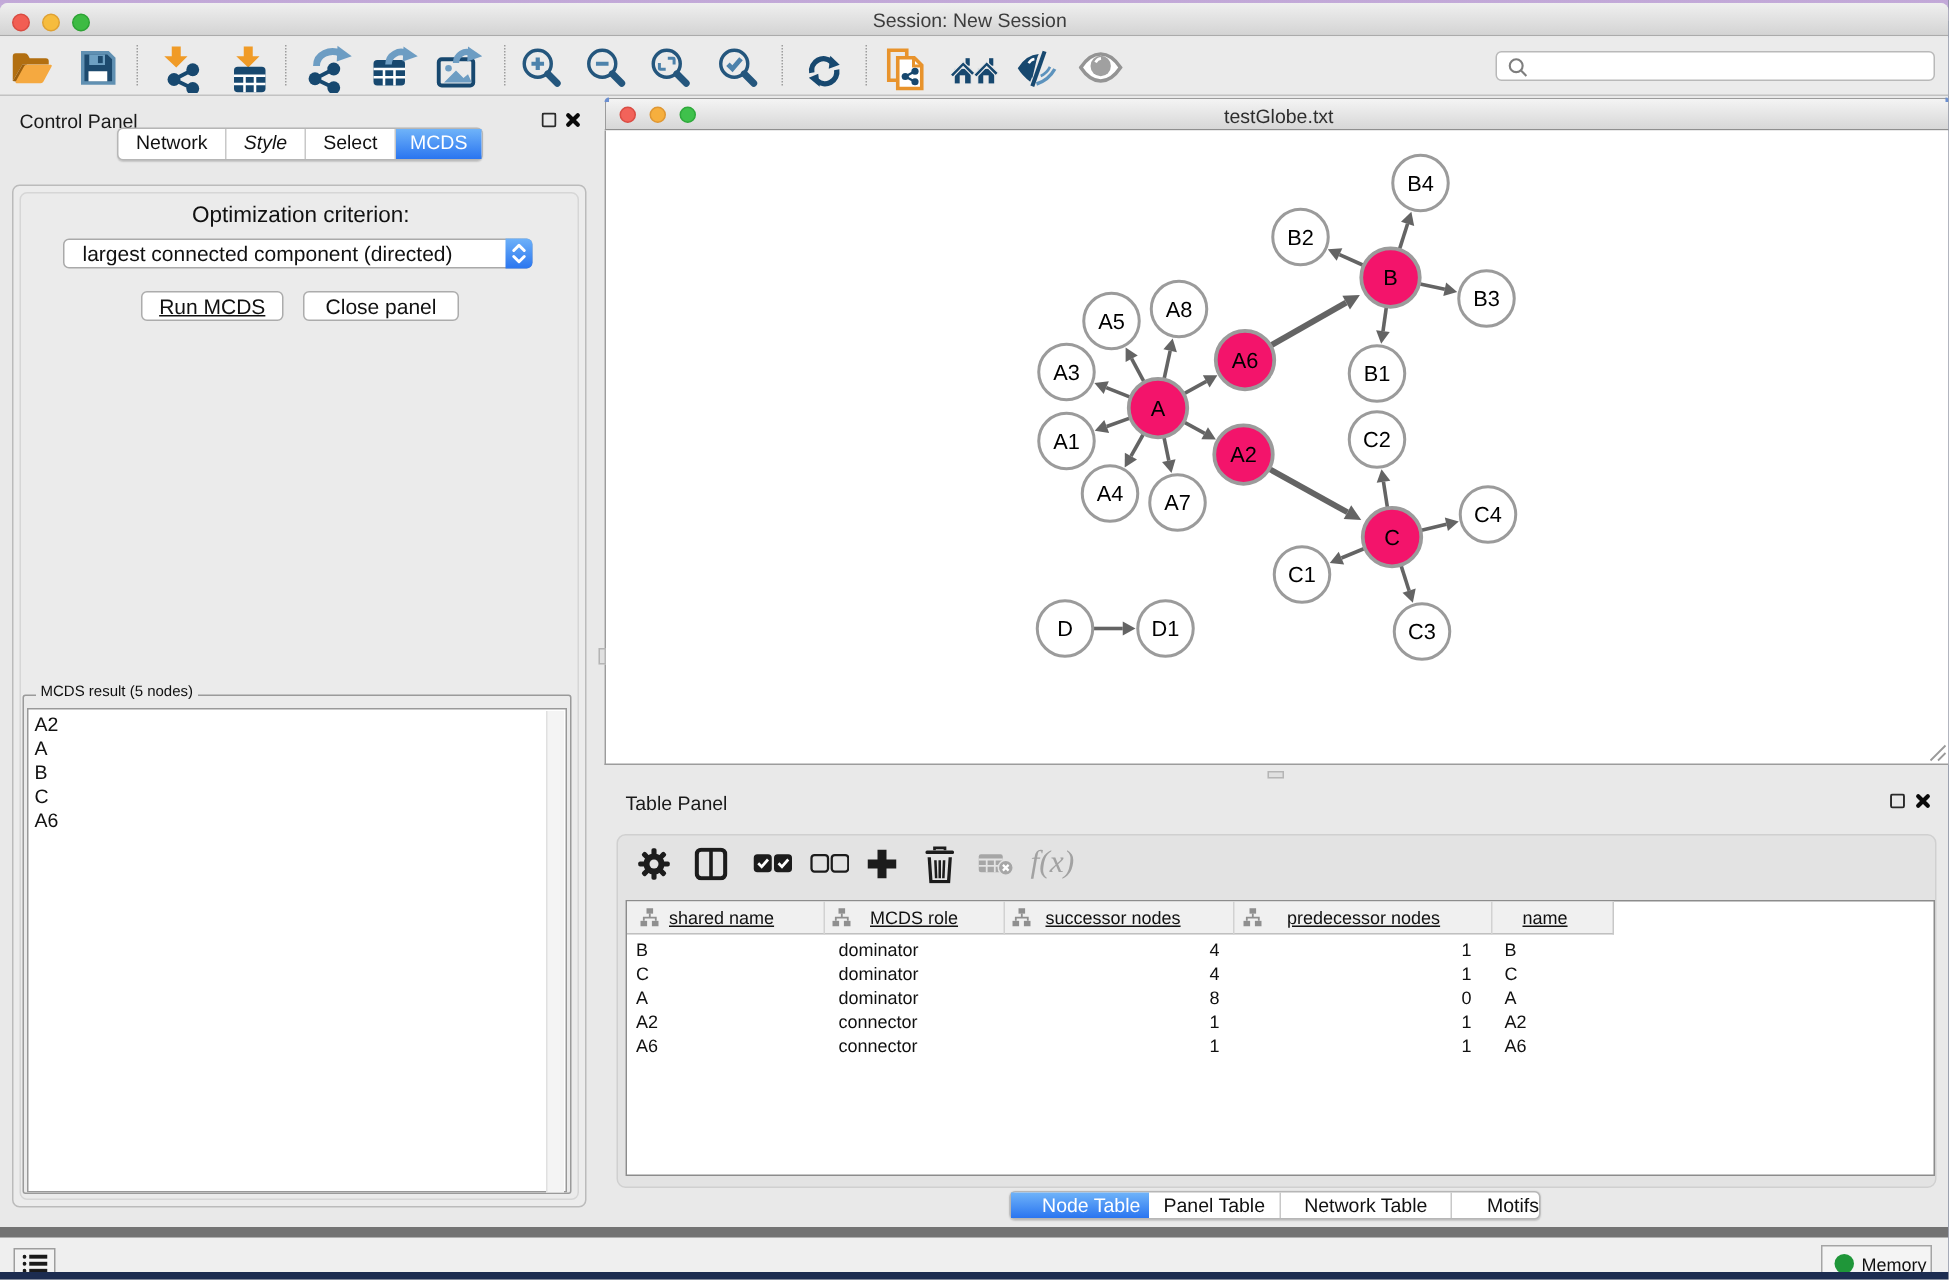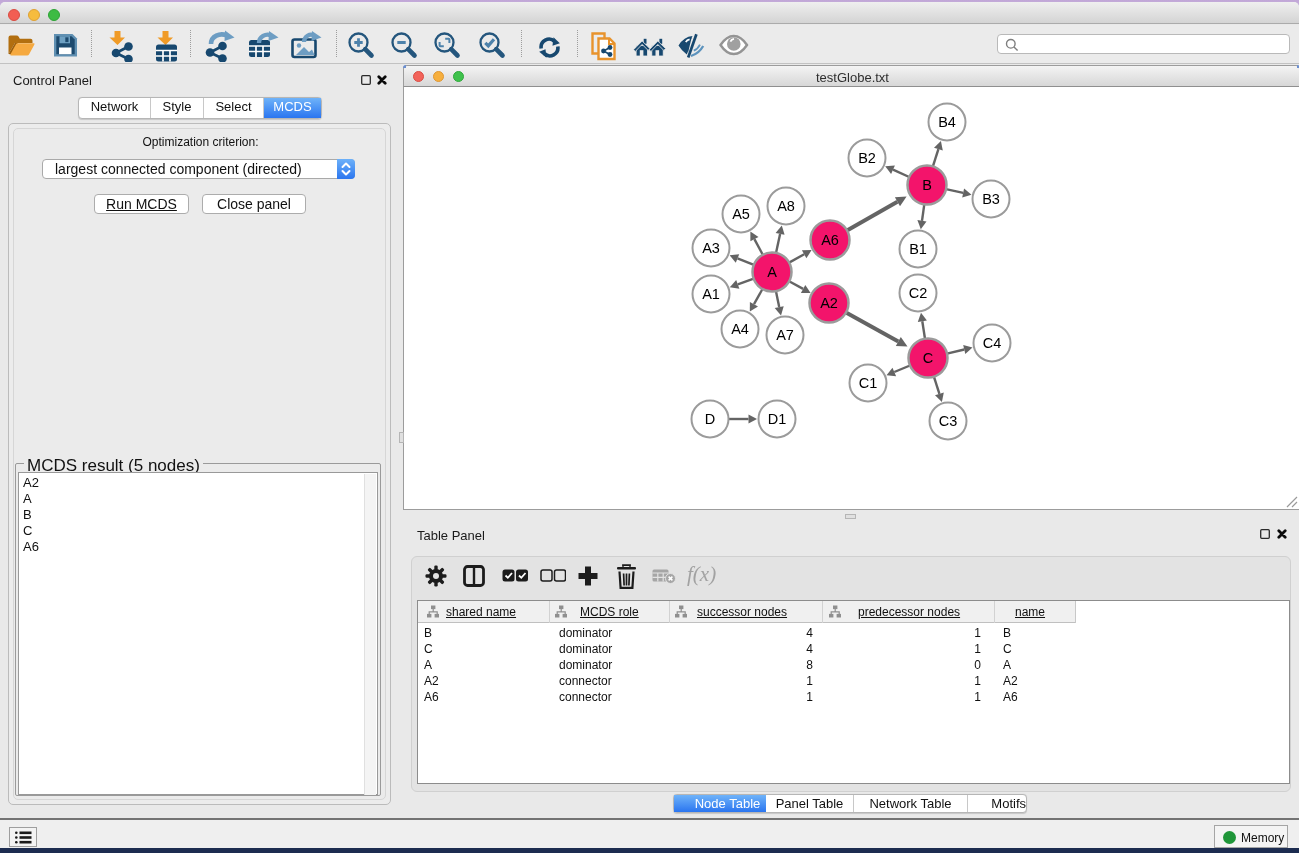--- a/index.html
+++ b/index.html
@@ -23,39 +23,39 @@
 #toolbar { position:absolute; left:0; top:23px; width:1299px; height:39px;
   background:#ebebeb; border-bottom:1px solid #c2c2c2; }
 .tbi { position:absolute; top:5px; }
 .tsep { position:absolute; top:5px; width:0; height:27px; border-left:1px dotted #9d9d9d; }
 #searchbox { position:absolute; left:997px; top:9px; width:293px; height:20px;
   background:#fff; border:1px solid #b9b9b9; border-radius:4px; }
 
 #cp { position:absolute; left:0; top:63px; width:396px; height:753px; }
 #cpTitle { position:absolute; left:13px; top:8px; font-size:13px; color:#1a1a1a; }
 .hicons { position:absolute; top:9px; }
-#cpTabs { position:absolute; left:78px; top:32px; height:22px; }
+#cpTabs { position:absolute; left:78px; top:20px; height:22px; }
 #cpBox { position:absolute; left:8px; top:58px; width:383px; height:682px;
   background:#ececec; border:1px solid #bbb; border-radius:5px; }
 #cpBox2 { position:absolute; left:4px; top:4px; width:373px; height:672px;
   background:#ebebeb; border:1px solid #d6d6d6; border-radius:5px; }
 #optLabel { position:absolute; left:0; top:6px; width:373px; text-align:center;
-  font-size:12px; color:#111; }
+  font-size:15px; color:#111; }
 #dropdown { position:absolute; left:28px; top:30px; width:313px; height:20px;
   background:#fff; border:1px solid #a9a9a9; border-radius:4px; font-size:14px;
   color:#111; line-height:18px; padding-left:12px; }
 #ddCap { position:absolute; right:-1px; top:-1px; width:18px; height:20px;
   background:linear-gradient(#6db1f9,#2b76ef); border-radius:0 4px 4px 0; }
 .btn { position:absolute; top:65px; height:20px; background:#fff;
   border:1px solid #acacac; border-radius:4px; font-size:14px; color:#111;
   text-align:center; line-height:18px; }
 #fieldset { position:absolute; left:1px; top:334px; width:366px; height:333px;
   border:1px solid #9a9a9a; border-radius:2px; }
 #legend { position:absolute; left:8px; top:-8px; background:#ebebeb; padding:0 3px;
-  font-size:17px; color:#111; }
+  font-size:10px; color:#111; }
 #mlist { position:absolute; left:2px; top:8px; width:360px; height:323px;
   background:#fff; border:1px solid #999; font-size:13px; color:#111; }
 #mtrack { position:absolute; right:1px; top:1px; width:12px; height:321px;
   background:#f4f4f4; border-left:1px solid #e0e0e0; }
 
 #netwin { position:absolute; left:403px; top:63px; width:897px; height:445px;
   border-radius:4px 4px 0 0; }
 #nettb { position:absolute; left:0; top:0; width:897px; height:22px;
   background:linear-gradient(#f4f4f4,#d7d7d7); border:1px solid #9c9c9c; border-bottom:1px solid #8f8f8f;
   border-radius:4px 4px 0 0; }
@@ -88,37 +88,38 @@
 #tpTabs { position:absolute; left:270px; top:272px; height:19px; }
 
 .seg { position:absolute; display:flex; height:19px; border-radius:4px;
   background:#fff; border:1px solid #b6b6b6; box-shadow:0 0.5px 1px rgba(0,0,0,0.15); }
 .seg .s { font-size:13px; color:#111; text-align:center; line-height:18px;
   border-right:1px solid #c8c8c8; }
 .seg .s:last-child { border-right:none; }
 .seg .sel { background:linear-gradient(#6fb3f9,#2a75f0); color:#fff; border-right:none; }
 
 #statusbar { position:absolute; left:0; top:816px; width:1299px; height:30px;
-  background:#efefef; border-top:2px solid #737373; }
+  background:#efefef; border-top:7px solid #737373; }
 #listbtn { position:absolute; left:9px; top:7px; width:28px; height:20px;
   background:#f3f3f3; border:1px solid #9e9e9e; }
 #membtn { position:absolute; left:1214px; top:5px; width:74px; height:23px;
   background:#f4f4f4; border:1px solid #a5a5a5; font-size:12px; color:#111; }
 #memdot { position:absolute; left:8px; top:5px; width:13px; height:13px;
   border-radius:50%; background:#1f9639; }
 #memtxt { position:absolute; left:26px; top:5px; }
 </style>
 </head>
 <body>
 <div id="deskTop"></div>
 <div id="win">
   <div id="titlebar">
     <div class="tl tl1"></div>
       <div class="tl tl2"></div>
       <div class="tl tl3"></div>
+    <div id="titleText" style="text-indent:-6px;">Session: New Session</div>
   </div>
   <div id="toolbar">
     <div class="tsep" style="left:91px;"></div>
     <div class="tsep" style="left:190px;"></div>
     <div class="tsep" style="left:336px;"></div>
     <div class="tsep" style="left:521px;"></div>
     <div class="tsep" style="left:577px;"></div>
     <svg class="tbi" style="left:5px;" width="31" height="30" viewBox="0 0 31 30">
       <path d="M3.5 24 V7.5 Q3.5 5.5 5.5 5.5 H11.5 Q13 5.5 13.7 6.8 L14.8 8.8 H25.5 Q27.5 8.8 27.5 10.8 V13 H10 Z" fill="#b26f10"></path>
       <path d="M3.5 24 L10 13 H13 L6.5 24.5 Z" fill="#9c5f0c"></path>
@@ -238,21 +239,21 @@
   <div id="cp">
     <div id="cpTitle">Control Panel</div>
     <svg class="hicons" style="left:361px;top:10px;" width="10" height="10" viewBox="0 0 10 10">
         <rect x="0.7" y="0.7" width="8.6" height="8.6" rx="1" fill="none" stroke="#2a2a2a" stroke-width="1.3"></rect>
       </svg>
     <svg class="hicons" style="left:377px;top:10px;" width="10" height="10" viewBox="0 0 10 10">
         <path d="M1.8 1.8 L8.2 8.2 M8.2 1.8 L1.8 8.2" stroke="#0a0a0a" stroke-width="2.8" stroke-linecap="round"></path>
       </svg>
     <div id="cpTabs" class="seg">
       <div class="s" style="width:72px;">Network</div>
-      <div class="s" style="width:53px;">Style</div>
+      <div class="s" style="width:53px;font-style:italic;">Style</div>
       <div class="s" style="width:60px;">Select</div>
       <div class="s sel" style="width:57px;">MCDS</div>
     </div>
     <div id="cpBox">
         <div id="cpBox2">
       <div id="optLabel">Optimization criterion:</div>
       <div id="dropdown">largest connected component (directed)<div id="ddCap">
         <svg style="position:absolute;left:3px;top:2px;" width="12" height="16" viewBox="0 0 12 16">
           <path d="M2.5 6 L6 2.5 L9.5 6" fill="none" stroke="#fff" stroke-width="2" stroke-linecap="round" stroke-linejoin="round"></path>
           <path d="M2.5 10 L6 13.5 L9.5 10" fill="none" stroke="#fff" stroke-width="2" stroke-linecap="round" stroke-linejoin="round"></path>

